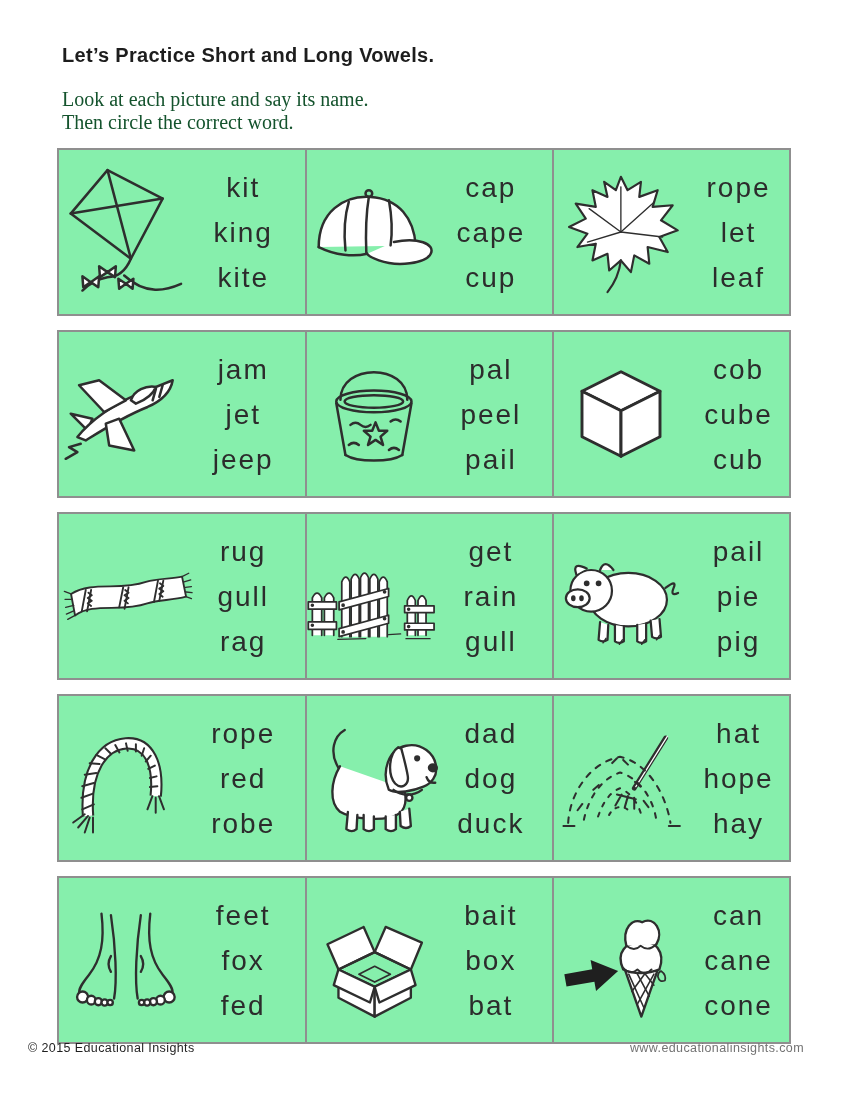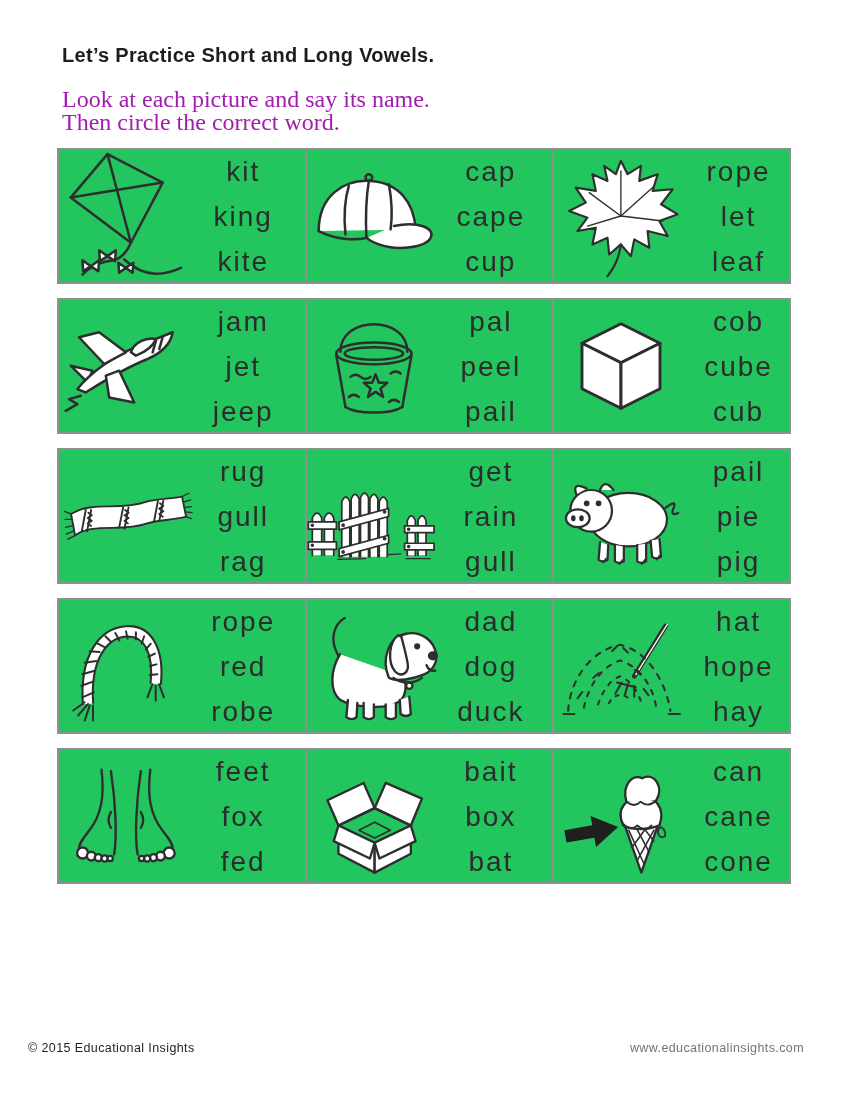--- a/index.html
+++ b/index.html
@@ -6,26 +6,26 @@
   body{
     width:850px;height:1100px;background:#ffffff;position:relative;
     font-family:"Liberation Sans", sans-serif;color:#2a2a2a;overflow:hidden;
   }
   .title{
     position:absolute;left:62px;top:44px;font-size:20px;font-weight:800;
     letter-spacing:.3px;color:#1d1d1d;
   }
   .instr{
     position:absolute;left:62px;top:88px;font-family:"Liberation Serif", serif;
-    font-size:24px;line-height:23px;color:#a21caf;
+    font-size:20px;line-height:23px;color:#14532d;
   }
   .grid{position:absolute;left:57px;top:148px;width:734px;}
   .row{
-    display:flex;height:136px;box-sizing:border-box;border:2px solid #8f8f8f;
-    margin-bottom:14px;background:#22c55e;
+    display:flex;height:168px;box-sizing:border-box;border:2px solid #8f8f8f;
+    margin-bottom:14px;background:#86efac;
   }
   .cell{flex:1;display:flex;align-items:center;box-sizing:border-box;min-width:0;}
   .cell + .cell{border-left:2px solid #8f8f8f;margin-left:11px;}
   .pic{width:57%;height:100%;display:flex;align-items:center;justify-content:center;}
   .words{
     width:43%;display:flex;flex-direction:column;align-items:center;justify-content:center;
   }
   .word{
     font-size:28px;line-height:45px;letter-spacing:2px;color:#2c2c2c;white-space:nowrap;
   }

